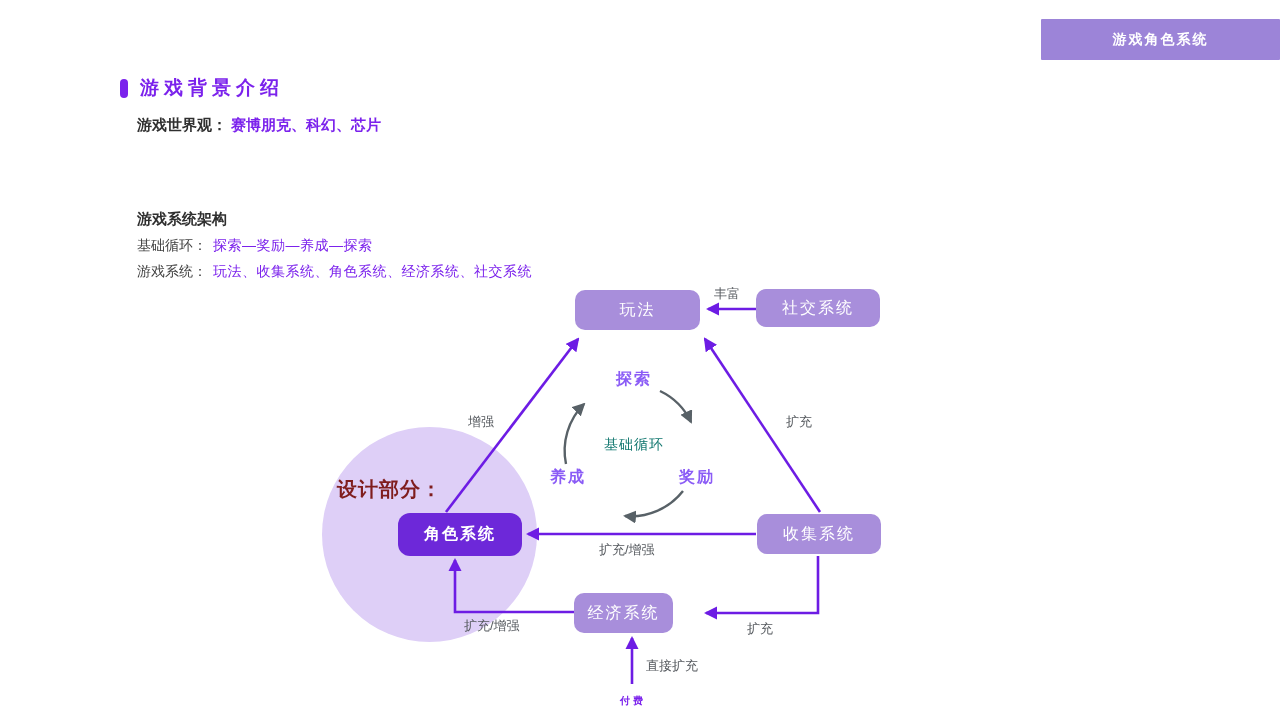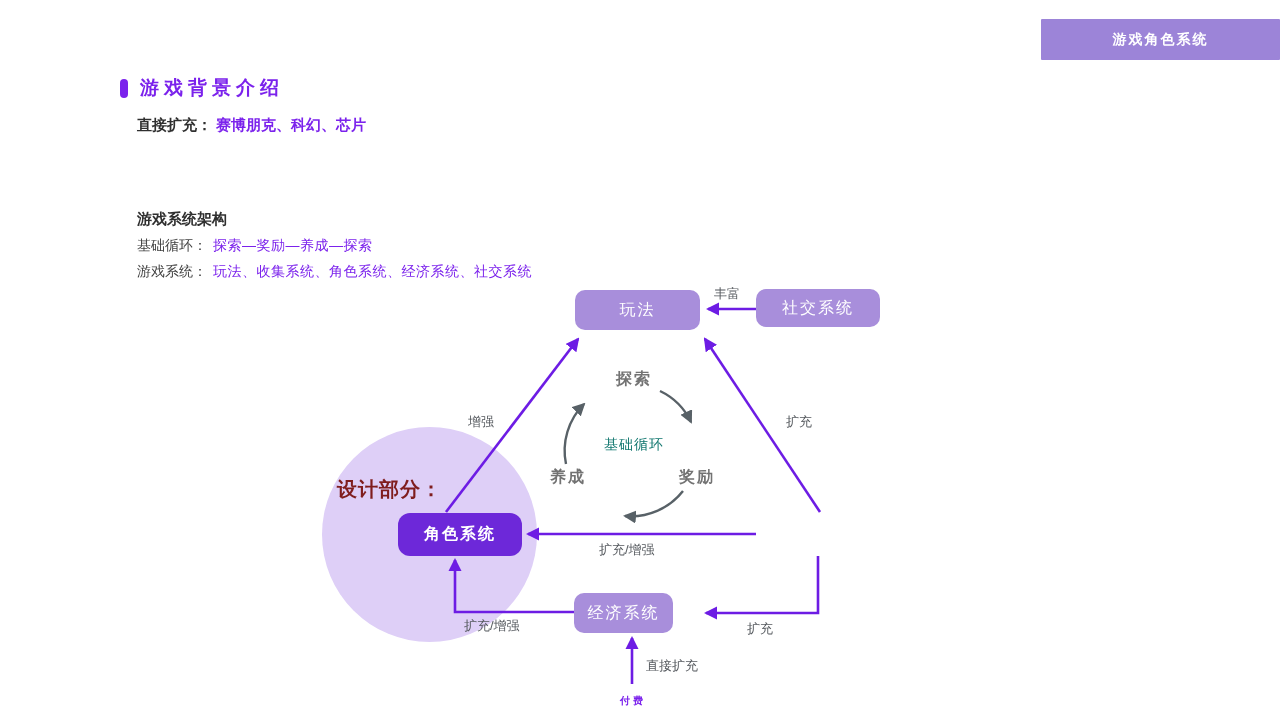--- a/index.html
+++ b/index.html
@@ -53,21 +53,21 @@
     background: #a88edb; color: #ffffff; font-size: 16px; font-weight: 500;
     letter-spacing: 2px; border-radius: 10px;
   }
   .node-play    { left: 575px; top: 274px; width: 125px; height: 40px; }
   .node-social  { left: 756px; top: 273px; width: 124px; height: 38px; }
   .node-collect { left: 757px; top: 498px; width: 124px; height: 40px; }
   .node-economy { left: 574px; top: 577px; width: 99px; height: 40px; }
   .node-role    { left: 398px; top: 497px; width: 124px; height: 43px; background: #6d28d9; border-radius: 12px; font-weight: bold; }
 
   .cycle-step {
-    position: absolute; z-index: 3; font-size: 16px; font-weight: bold; color: #737373;
+    position: absolute; z-index: 3; font-size: 16px; font-weight: bold; color: #8b5cf6;
     letter-spacing: 2px; transform: translateX(-50%);
   }
   .cs-explore { left: 634px; top: 353px; }
   .cs-reward  { left: 697px; top: 451px; }
   .cs-grow    { left: 568px; top: 451px; }
   .cycle-center {
     position: absolute; z-index: 3; left: 634px; top: 420px; transform: translateX(-50%);
     font-size: 14px; color: #0f766e; letter-spacing: 1px; white-space: nowrap;
   }
   .node-pay {
@@ -90,21 +90,21 @@
 <div class="page">
 
   <div class="badge">游戏角色系统</div>
 
   <div class="title-row">
     <span class="accent-bar"></span>
     <span class="page-title">游戏背景介绍</span>
   </div>
 
   <div class="worldview">
-    <span class="h-label">直接扩充：</span><span class="h-value">赛博朋克、科幻、芯片</span>
+    <span class="h-label">游戏世界观：</span><span class="h-value">赛博朋克、科幻、芯片</span>
   </div>
 
 
   <div class="arch-heading">游戏系统架构</div>
 
   <div class="kv kv-loop">
     <span>基础循环：</span><span class="kv-value">探索—奖励—养成—探索</span>
   </div>
 
   <div class="kv kv-systems">
@@ -134,20 +134,21 @@
       <path class="pline" d="M818,540 L818,597 L706,597" marker-end="url(#ah-p)"></path>
       <path class="pline" d="M632,668 L632,622" marker-end="url(#ah-p)"></path>
 
       <path class="gline" d="M660,375 A66,66 0 0 1 691,406" marker-end="url(#ah-g)"></path>
       <path class="gline" d="M683,475 A66,66 0 0 1 625,500" marker-end="url(#ah-g)"></path>
       <path class="gline" d="M566,448 A66,66 0 0 1 584,388" marker-end="url(#ah-g)"></path>
     </svg>
 
     <div class="node node-social">社交系统</div>
     <div class="node node-play">玩法</div>
+    <div class="node node-collect">收集系统</div>
     <div class="node node-economy">经济系统</div>
     <div class="node node-role">角色系统</div>
 
     <div class="cycle-step cs-explore">探索</div>
     <div class="cycle-step cs-reward">奖励</div>
     <div class="cycle-step cs-grow">养成</div>
     <div class="cycle-center">基础循环</div>
 
     <div class="node-pay">付费</div>
 

